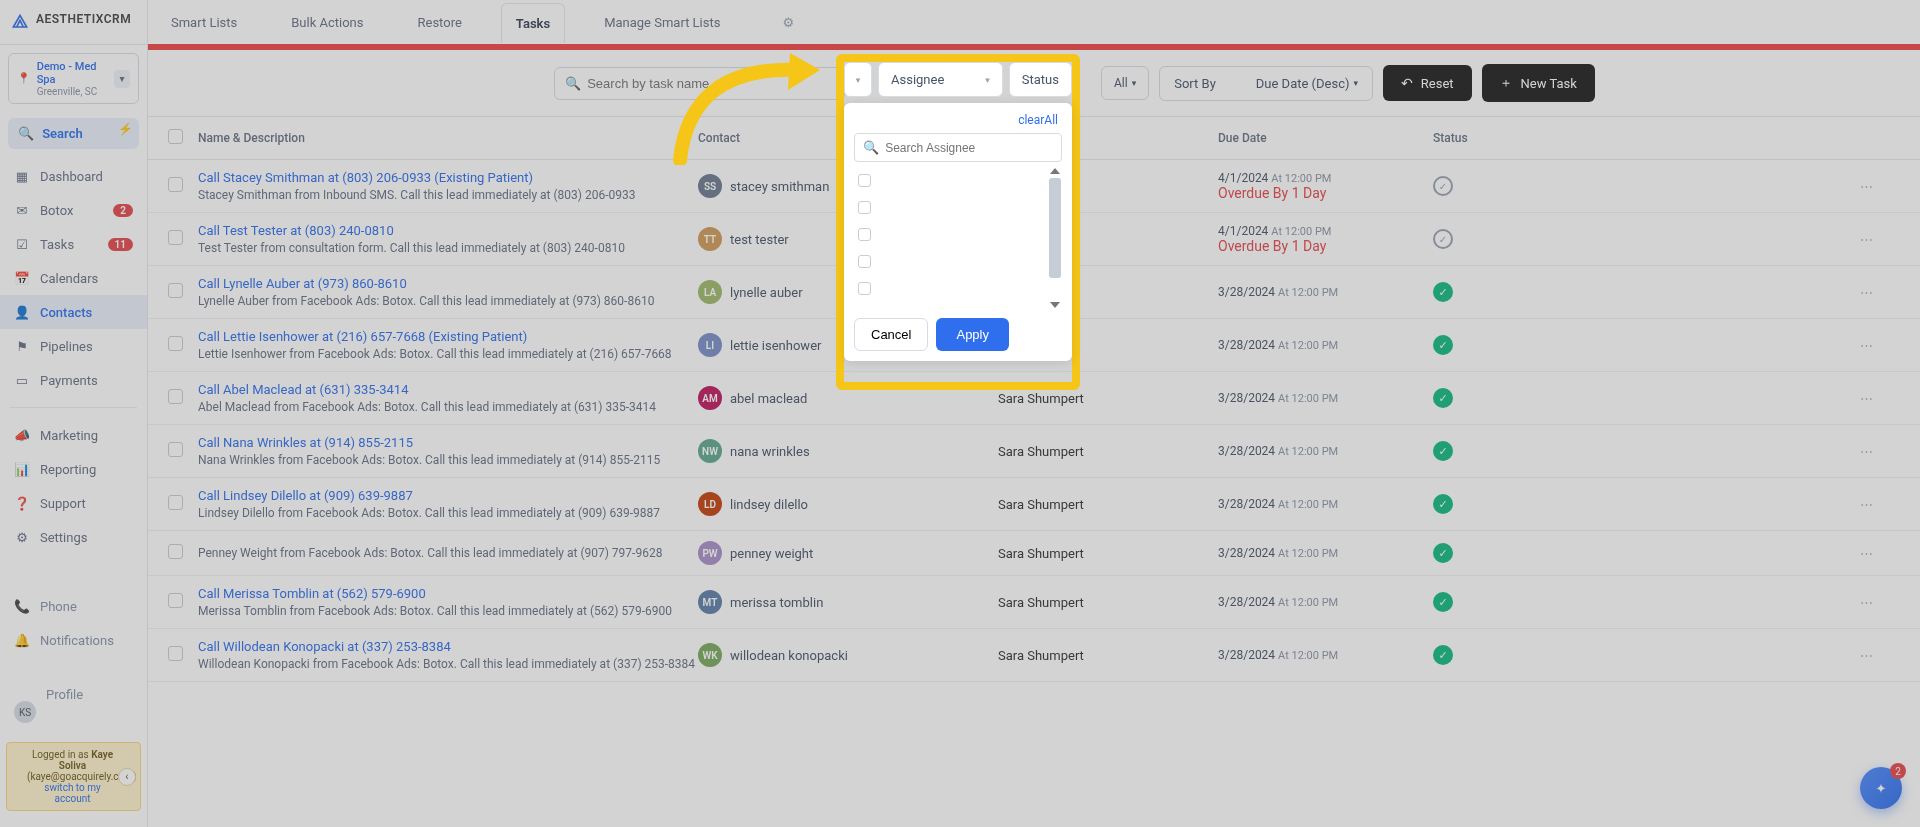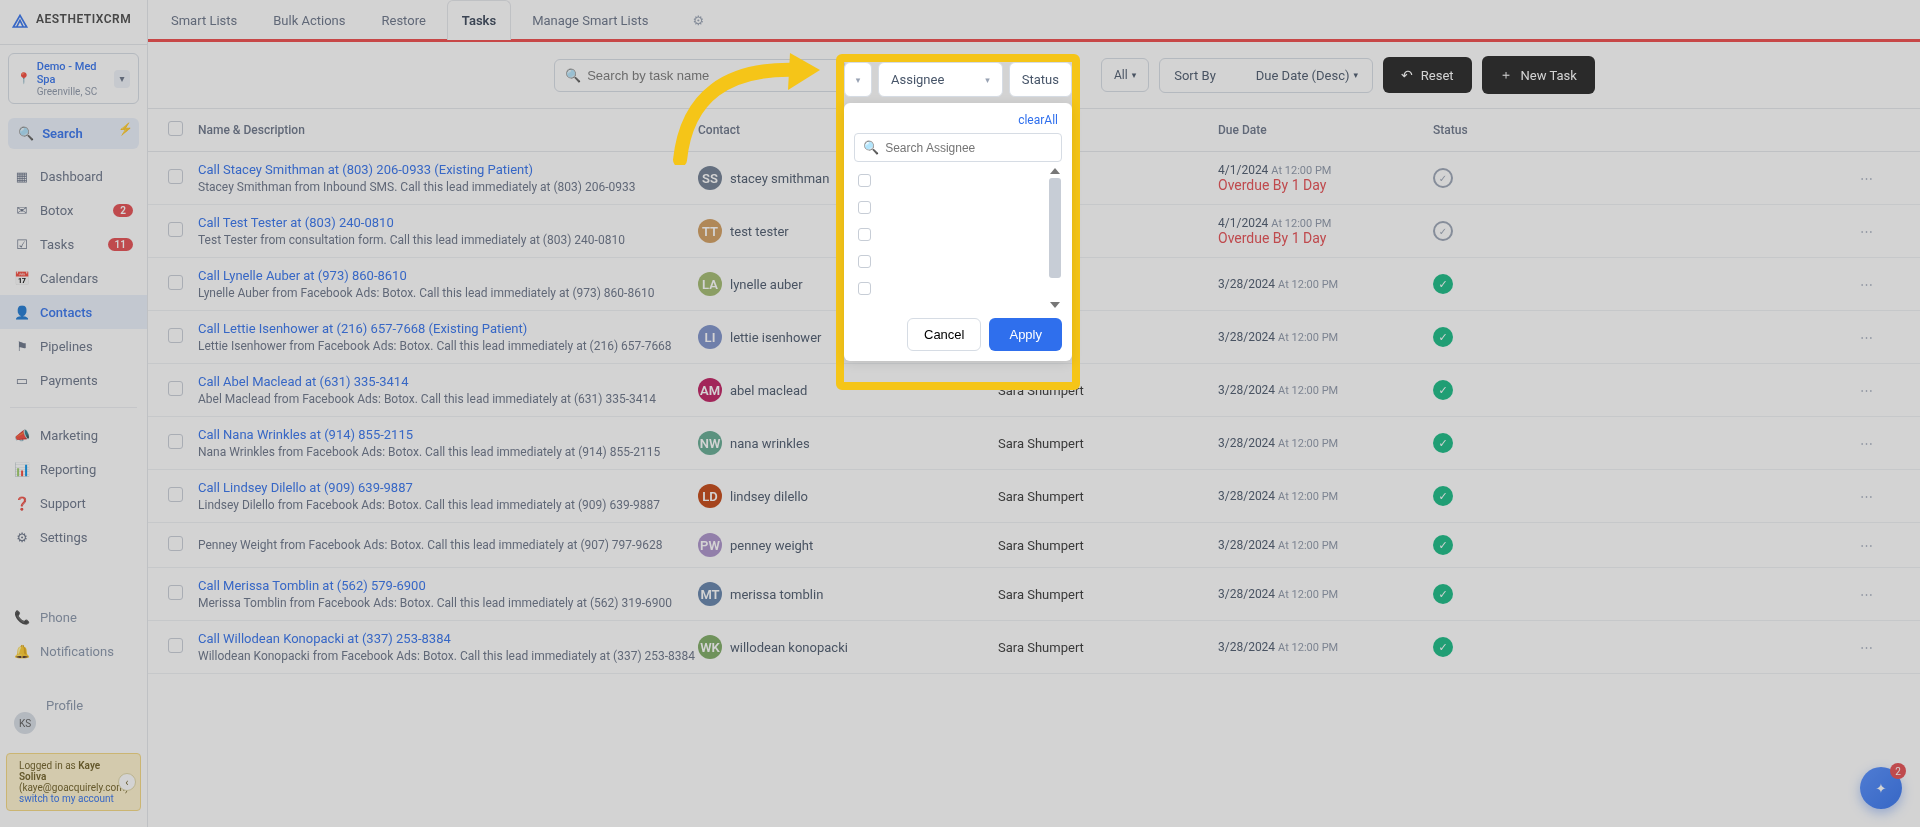--- a/index.html
+++ b/index.html
@@ -18,26 +18,26 @@
 .bolt { position: absolute; right: 6px; top: 4px; color: #7c3aed; font-size: 12px; }
 .nav { display: flex; flex-direction: column; padding: 4px 0; }
 .nav-item { display: flex; align-items: center; gap: 10px; padding: 9px 14px; color: #667085; font-size: 13px; cursor: pointer; position: relative; }
 .nav-item.active { background: #eaf1fb; color: #2f6fed; font-weight: 500; }
 .nav-item .icon { width: 16px; height: 16px; display: inline-flex; align-items: center; justify-content: center; font-size: 13px; }
 .nav-badge { margin-left: auto; background: #e5484d; color: #fff; border-radius: 10px; font-size: 10px; padding: 1px 7px; font-weight: 600; }
 .nav-sep { height: 1px; background: #eceef2; margin: 6px 10px; }
 .bottom-nav { margin-top: auto; padding-bottom: 10px; }
 .bottom-nav .nav-item { color: #8693a8; }
 .avatar-sm { width: 22px; height: 22px; border-radius: 50%; background: #d6dce4; display: flex; align-items: center; justify-content: center; font-size: 10px; color: #555; margin-top: 35px; }
-.impersonate { margin: 6px; background: #fff3cd; border: 1px solid #f5d77e; border-radius: 4px; padding: 6px 22px 6px 12px; font-size: 10px; color: #6b5b1f; position: relative; }
+.impersonate { margin: 6px; background: #fff3cd; border: 1px solid #f5d77e; border-radius: 4px; padding: 6px 22px 6px 20px; font-size: 10px; color: #6b5b1f; position: relative; text-align: center; }
 .impersonate .name { font-weight: 600; }
 .impersonate .switch { color: #2f6fed; cursor: pointer; }
 .impersonate .chev2 { position: absolute; right: 4px; top: 50%; transform: translateY(-50%); background: #fff; border: 1px solid #e0d6a5; border-radius: 50%; width: 18px; height: 18px; display: flex; align-items: center; justify-content: center; font-size: 11px; }
 .main { flex: 1; display: flex; flex-direction: column; position: relative; }
-.topnav { display: flex; align-items: center; gap: 6px; padding: 0 8px; border-bottom: 3px solid #ef4444; height: 42px; }
+.topnav { display: flex; align-items: center; gap: 24px; padding: 0 8px; border-bottom: 6px solid #ef4444; height: 50px; }
 .topnav .tab { padding: 12px 14px; font-size: 13px; color: #667085; cursor: pointer; border: 1px solid transparent; border-bottom: none;}
 .topnav .tab.active { color: #344054; font-weight: 600; background: #fff; border-color: #e5e7eb; border-radius: 6px 6px 0 0; margin-bottom: -1px;}
 .topnav .gear { margin-left: 8px; color: #98a2b3; }
 .toolbar { display: flex; align-items: center; padding: 14px 16px; gap: 10px; }
 .search-wrap { flex: 0 0 291px; margin-left: 390px; display: flex; align-items: center; border: 1px solid #d6dce4; border-radius: 6px; padding: 8px 10px; color: #98a2b3; gap: 6px; }
 .search-wrap input { border: none; outline: none; font-size: 13px; flex: 1; background: transparent; }
 .filter-chip { border: 1px solid #d6dce4; border-radius: 6px; padding: 9px 12px; font-size: 13px; color: #475569; display: flex; align-items: center; gap: 10px; cursor: pointer; background: #fff; }
 .filter-chip.small { padding: 9px 10px; }
 .filter-chip .chev3 { font-size: 9px; color: #98a2b3; }
 .all-chip { border: 1px solid #d6dce4; border-radius: 6px; padding: 9px 12px; font-size: 12px; color: #475569; display: flex; gap: 4px; align-items: center; }
@@ -52,21 +52,21 @@
 .col-assignee { flex: 0 0 220px; }
 .col-due { flex: 0 0 215px; }
 .col-status { flex: 1; }
 .col-actions { width: 40px; }
 .checkbox { width: 15px; height: 15px; border: 1.5px solid #c7cdd6; border-radius: 3px; display: inline-block; }
 .rows { overflow-y: auto; flex: 1; }
 .row { display: flex; align-items: center; padding: 10px 20px; border-bottom: 1px solid #eef0f3; font-size: 13px; }
 .row .title { color: #2f6fed; font-size: 13px; margin-bottom: 3px; }
 .row .desc { color: #667085; font-size: 12px; }
 .contact-cell { display: flex; align-items: center; gap: 8px; color: #475569; font-size: 13px; }
-.contact-avatar { width: 24px; height: 24px; border-radius: 50%; display: flex; align-items: center; justify-content: center; font-size: 13px; font-weight: 600; color: #fff; }
+.contact-avatar { width: 24px; height: 24px; border-radius: 50%; display: flex; align-items: center; justify-content: center; font-size: 10px; font-weight: 600; color: #fff; }
 .due-cell { font-size: 12px; color: #475569; }
 .due-cell .time { color: #8b95a7; font-size: 11px; }
 .due-cell .overdue { color: #e5484d; font-size: 14px; }
 .status-done { width: 20px; height: 20px; border-radius: 50%; background: #10b981; display: flex; align-items: center; justify-content: center; color: #fff; font-size: 11px; }
 .status-open { width: 20px; height: 20px; border-radius: 50%; border: 2px solid #98a2b3; display: flex; align-items: center; justify-content: center; color: #98a2b3; font-size: 10px; }
 .kebab { color: #98a2b3; cursor: pointer; }
 
 .highlight-zone { position: absolute; left: 836px; top: 54px; width: 244px; height: 336px; border: 8px solid #f5c518; border-radius: 6px; z-index: 10; box-shadow: 0 0 0 999px rgba(0,0,0,0); pointer-events: none; }
 .popover-group { position: absolute; left: 844px; top: 62px; width: 228px; z-index: 11; display: flex; flex-direction: column; }
 .popover-filters { display: flex; gap: 6px; padding: 0 0 6px 0; }
@@ -74,21 +74,21 @@
 .popover-panel { background: #fff; border-radius: 6px; box-shadow: 0 2px 12px rgba(0,0,0,0.1); padding: 8px 10px 10px 10px; display: flex; flex-direction: column;}
 .clear-all { color: #2f6fed; font-size: 12px; text-align: right; padding: 2px 4px 6px; cursor: pointer; }
 .pop-search { display: flex; align-items: center; border: 1px solid #d6dce4; border-radius: 4px; padding: 6px 8px; gap: 6px; margin-bottom: 6px;}
 .pop-search input { border: none; outline: none; font-size: 12px; flex: 1; }
 .pop-list { height: 140px; display: flex; flex-direction: column; gap: 14px; padding: 6px 4px; position: relative; }
 .pop-list .cb { width: 13px; height: 13px; border: 1.5px solid #c7cdd6; border-radius: 3px; }
 .pop-scroll { position: absolute; right: 0; top: 0; width: 14px; height: 100%; }
 .pop-scroll .up { width: 0; height: 0; border-left: 5px solid transparent; border-right: 5px solid transparent; border-bottom: 6px solid #777; margin: 0 auto; }
 .pop-scroll .down { width: 0; height: 0; border-left: 5px solid transparent; border-right: 5px solid transparent; border-top: 6px solid #777; margin: 0 auto; position: absolute; bottom: 0; left: 2px;}
 .pop-scroll .thumb { position: absolute; top: 10px; left: 1px; width: 12px; height: 100px; background: #c7cdd6; border-radius: 3px; }
-.pop-actions { display: flex; justify-content: flex-end; gap: 8px; padding-top: 10px; }
+.pop-actions { display: flex; gap: 8px; padding-top: 10px; }
 .btn-outline { border: 1px solid #d6dce4; background: #fff; border-radius: 6px; padding: 8px 16px; font-size: 13px; cursor: pointer; }
 .btn-primary { background: #2f6fed; color: #fff; border-radius: 6px; padding: 8px 20px; font-size: 13px; cursor: pointer; border: none; }
 
 .arrow { position: absolute; left: 670px; top: 45px; z-index: 12; pointer-events: none; }
 
 .fab { position: absolute; right: 18px; bottom: 18px; width: 42px; height: 42px; border-radius: 50%; background: linear-gradient(135deg,#4f8bff,#2f6fed); display: flex; align-items: center; justify-content: center; color: #fff; z-index: 2; box-shadow: 0 4px 12px rgba(47,111,237,0.4); }
 .fab-badge { position: absolute; top: -4px; right: -4px; background: #e5484d; color: #fff; font-size: 10px; border-radius: 50%; width: 16px; height: 16px; display: flex; align-items: center; justify-content: center; }
 </style>
 </head>
 <body>
@@ -412,21 +412,21 @@
     </div>
     <div class="col-status">
             <span class="status-done">✓</span>
           </div>
     <div class="col-actions"><span class="kebab">⋯</span></div>
   </div>
         <div class="row">
     <div class="col-check"><span class="checkbox"></span></div>
     <div class="col-name">
       <div class="title">Call Merissa Tomblin at (562) 579-6900</div>
-      <div class="desc">Merissa Tomblin from Facebook Ads: Botox. Call this lead immediately at (562) 319-6900</div>
+      <div class="desc">Merissa Tomblin from Facebook Ads: Botox. Call this lead immediately at (562) 579-6900</div>
     </div>
     <div class="col-contact">
       <div class="contact-cell">
         <span class="contact-avatar" style="background:#5f7fa8">MT</span>
         <span>merissa tomblin</span>
       </div>
     </div>
     <div class="col-assignee">Sara Shumpert</div>
     <div class="col-due due-cell">
       <span>3/28/2024</span> <span class="time">At 12:00 PM</span>

